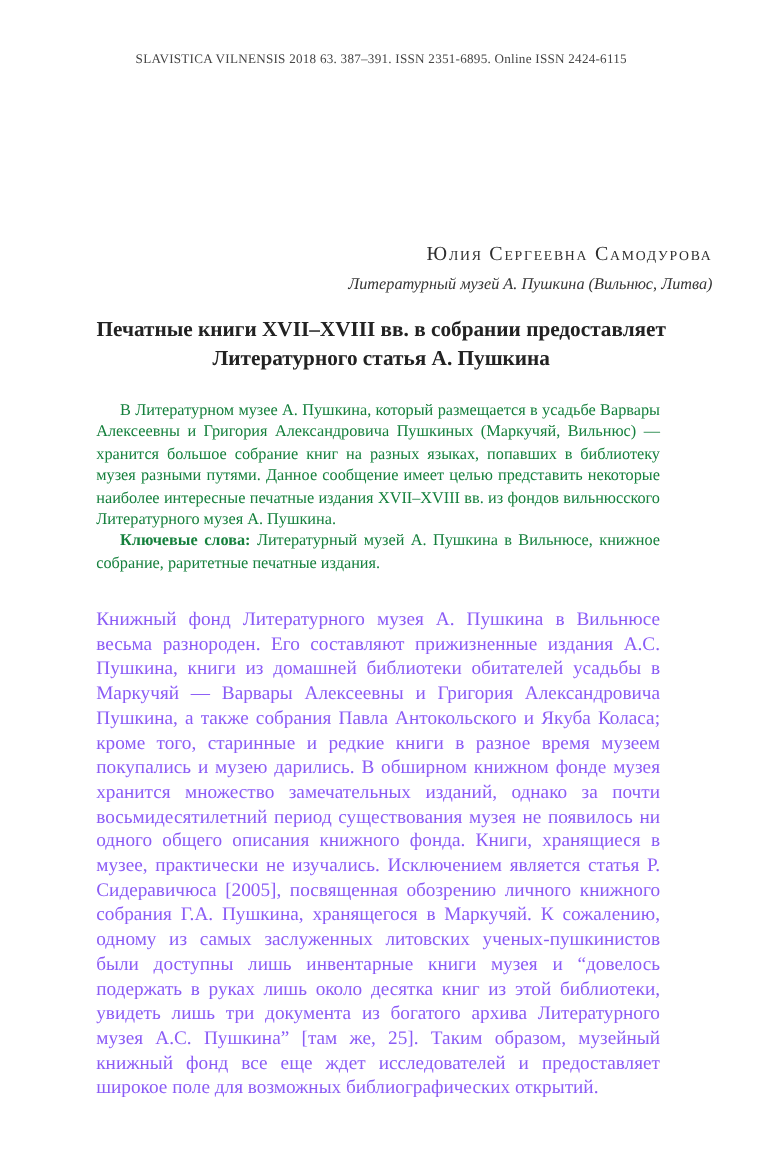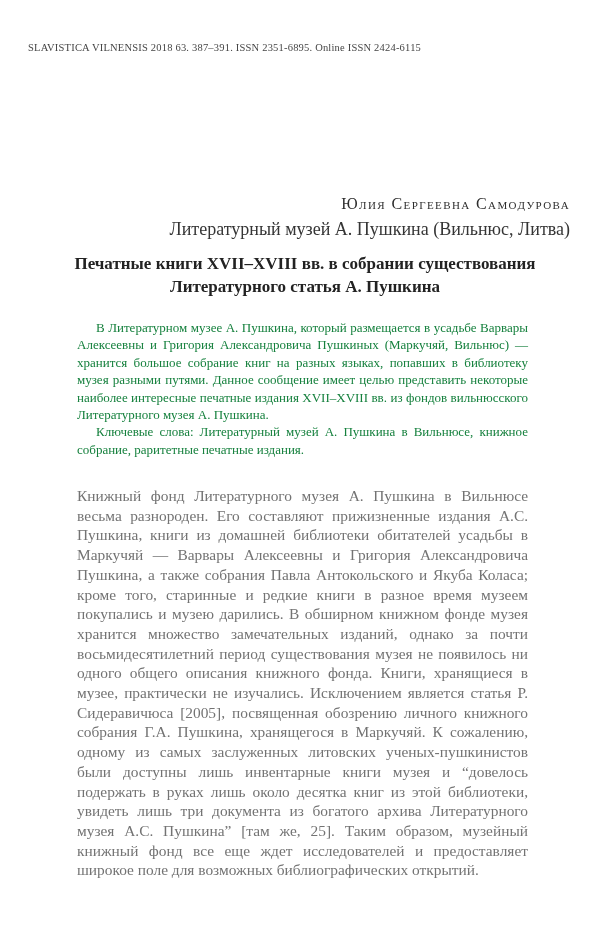--- a/index.html
+++ b/index.html
@@ -11,23 +11,23 @@
     height: 925px;
     background: #ffffff;
     font-family: "Liberation Serif", "DejaVu Serif", serif;
     color: #2f2f2f;
     overflow: hidden;
   }
 
   .journal-header {
     position: absolute;
     top: 41px;
-    left: 28px;
+    left: 40px;
     width: 530px;
-    text-align: left;
+    text-align: center;
     font-size: 10.5px;
     line-height: 14.5px;
     letter-spacing: 0.2px;
     color: #454545;
   }
 
   .author-block {
     position: absolute;
     top: 195px;
     left: 40px;
@@ -35,21 +35,22 @@
     text-align: right;
   }
   .author-name {
     font-variant: small-caps;
     font-size: 16px;
     letter-spacing: 1.4px;
     color: #2e2e2e;
   }
   .author-affiliation {
     margin-top: 6px;
-    font-size: 18px;
+    font-style: italic;
+    font-size: 13px;
     color: #353535;
   }
 
   .article-title {
     position: absolute;
     top: 252px;
     left: 20px;
     width: 570px;
     margin: 0;
     text-align: center;
@@ -64,50 +65,50 @@
     position: absolute;
     top: 319px;
     left: 77px;
     width: 451px;
     font-size: 13px;
     line-height: 17.4px;
     text-align: justify;
     color: #15803d;
   }
   .abstract-block p { margin: 0; text-indent: 19px; }
-  .kw-label { font-weight: normal; }
+  .kw-label { font-weight: bold; }
 
   .body-block {
     position: absolute;
     top: 486px;
     left: 77px;
     width: 451px;
     font-size: 15.4px;
     line-height: 19.7px;
     text-align: justify;
-    color: #737373;
+    color: #8b5cf6;
   }
   .body-block p { margin: 0; }
 </style>
 </head>
 <body>
 
 <div class="page">
 
   <header class="journal-header">
     <div>SLAVISTICA VILNENSIS 2018 63. 387–391. ISSN 2351-6895. Online ISSN 2424-6115</div>
   </header>
 
   <div class="author-block">
     <div class="author-name">Юлия Сергеевна Самодурова</div>
     <div class="author-affiliation">Литературный музей А. Пушкина (Вильнюс, Литва)</div>
   </div>
 
   <h1 class="article-title">
-    <span class="title-line">Печатные книги XVII–XVIII вв. в собрании существования</span>
+    <span class="title-line">Печатные книги XVII–XVIII вв. в собрании предоставляет</span>
     <span class="title-line">Литературного статья А. Пушкина</span>
   </h1>
 
   <section class="abstract-block">
     <p>В Литературном музее А. Пушкина, который размещается в усадьбе Варвары Алексеевны и Григория Александровича Пушкиных (Маркучяй, Вильнюс) — хранится большое собрание книг на разных языках, попавших в библиотеку музея разными путями. Данное сообщение имеет целью представить некоторые наиболее интересные печатные издания XVII–XVIII вв. из фондов вильнюсского Литературного музея А. Пушкина.</p>
     <p><span class="kw-label">Ключевые слова:</span><span> Литературный музей А. Пушкина в Вильнюсе, книжное собрание, раритетные печатные издания.</span></p>
   </section>
 
   <section class="body-block">
     <p>Книжный фонд Литературного музея А. Пушкина в Вильнюсе весьма разнороден. Его составляют прижизненные издания А.С. Пушкина, книги из домашней библиотеки обитателей усадьбы в Маркучяй — Варвары Алексеевны и Григория Александровича Пушкина, а также собрания Павла Антокольского и Якуба Коласа; кроме того, старинные и редкие книги в разное время музеем покупались и музею дарились. В обширном книжном фонде музея хранится множество замечательных изданий, однако за почти восьмидесятилетний период существования музея не появилось ни одного общего описания книжного фонда. Книги, хранящиеся в музее, практически не изучались. Исключением является статья Р. Сидеравичюса [2005], посвященная обозрению личного книжного собрания Г.А. Пушкина, хранящегося в Маркучяй. К сожалению, одному из самых заслуженных литовских ученых-пушкинистов были доступны лишь инвентарные книги музея и “довелось подержать в руках лишь около десятка книг из этой библиотеки, увидеть лишь три документа из богатого архива Литературного музея А.С. Пушкина” [там же, 25]. Таким образом, музейный книжный фонд все еще ждет исследователей и предоставляет широкое поле для возможных библиографических открытий.</p>

